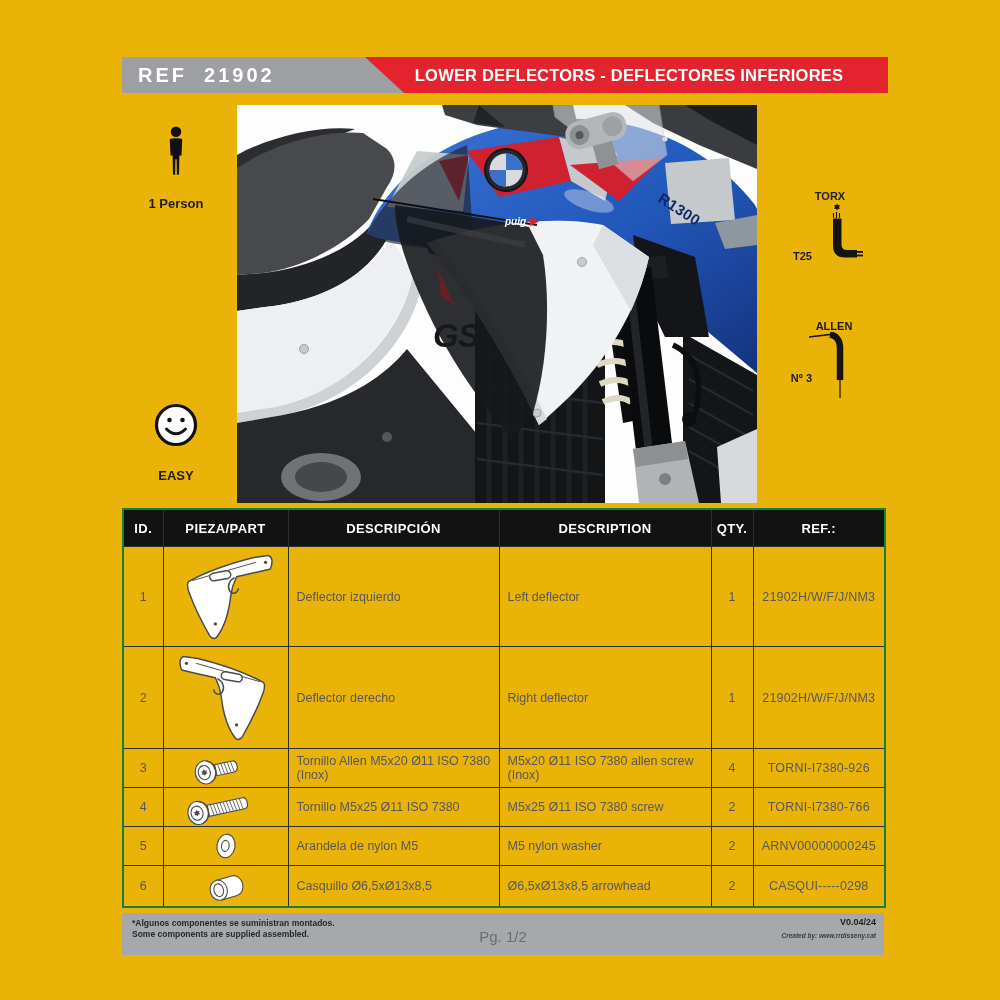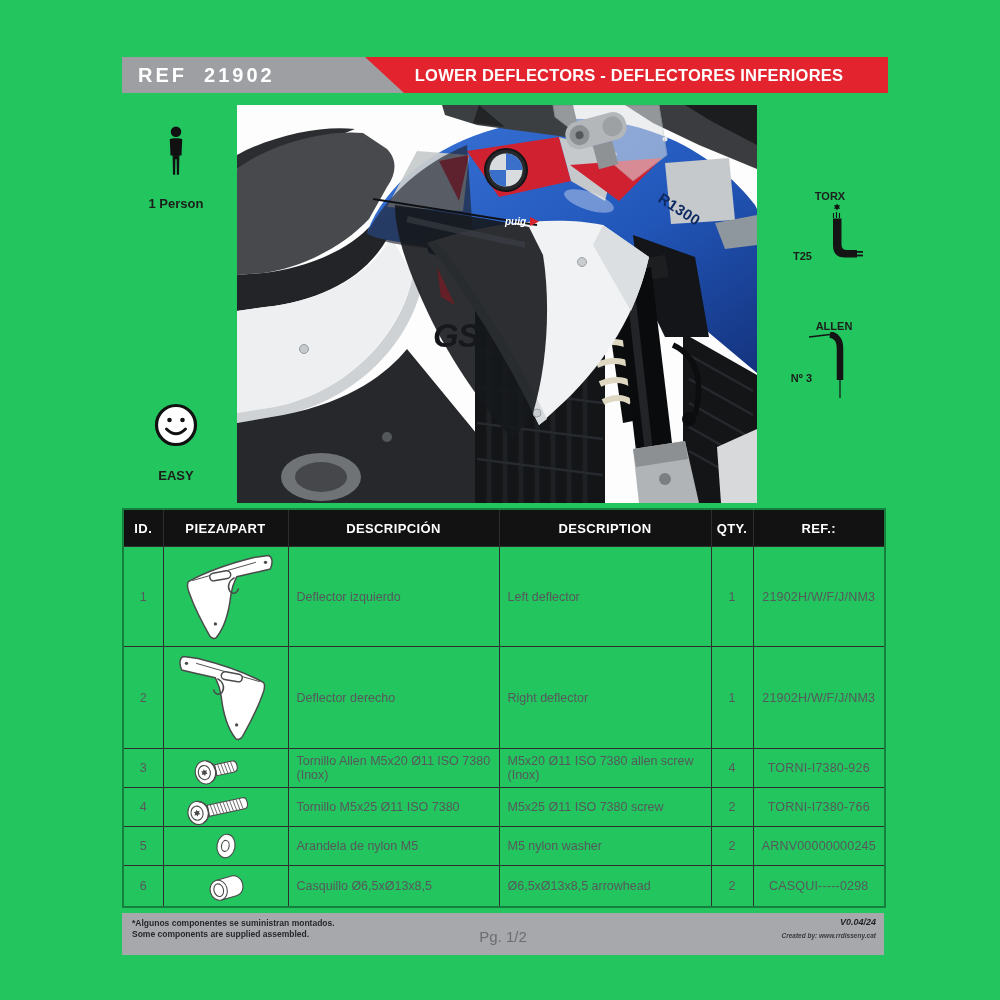--- a/index.html
+++ b/index.html
@@ -1,16 +1,16 @@
 <!DOCTYPE html>
 <html><head>
 <meta charset="utf-8">
 <style>
   html,body{margin:0;padding:0;background:#ffffff;}
-  .sheet{position:relative;width:1000px;height:1000px;background:#22c55e;overflow:hidden;
+  .sheet{position:relative;width:1000px;height:1000px;background:#eab308;overflow:hidden;
          font-family:"Liberation Sans",sans-serif;}
 
   
   .header-bar{position:absolute;left:122px;top:57px;width:766px;height:36px;background:#e3242e;}
   .header-gray{position:absolute;left:0;top:0;width:100%;height:100%;background:#9d9fa2;
                clip-path:polygon(0 0,243px 0,282px 100%,0 100%);}
   .header-ref{position:absolute;left:16px;top:0;height:36px;line-height:36px;color:#fff;
               font-size:20px;font-weight:700;letter-spacing:3px;white-space:pre;}
   .header-title{position:absolute;left:260px;right:12px;top:0;height:36px;line-height:36px;
                 color:#fff;font-size:16.5px;font-weight:700;text-align:center;letter-spacing:.2px;}
@@ -41,21 +41,21 @@
   tr.r1{height:100px;} tr.r2{height:102px;} tr.r3{height:38px;}
   tr.r4{height:38px;} tr.r5{height:39px;} tr.r6{height:39px;}
   td .draw{display:block;margin:0 auto;}
 
   
   .footer{position:absolute;left:122px;top:913px;width:762px;height:42px;background:#a6a8ab;}
   .foot-notes{position:absolute;left:10px;top:5px;font-size:8.5px;font-weight:700;
               color:#26282a;line-height:1.3;}
   .foot-page{position:absolute;left:0;right:0;top:8px;text-align:center;font-size:15px;
              color:#6b6d70;margin-top:7px;}
-  .foot-ver{position:absolute;right:8px;top:4px;font-size:9px;font-weight:700;color:#1e1f21;font-style:italic;}
+  .foot-ver{position:absolute;right:8px;top:4px;font-size:9px;font-weight:700;color:#1e1f21;}
   .foot-credit{position:absolute;right:8px;top:19px;font-size:6.5px;font-style:italic;
                font-weight:700;color:#3a3b3d;}
 </style>
 </head>
 <body>
 
 <div class="sheet">
 
   <div class="header-bar">
     <div class="header-gray"></div>

